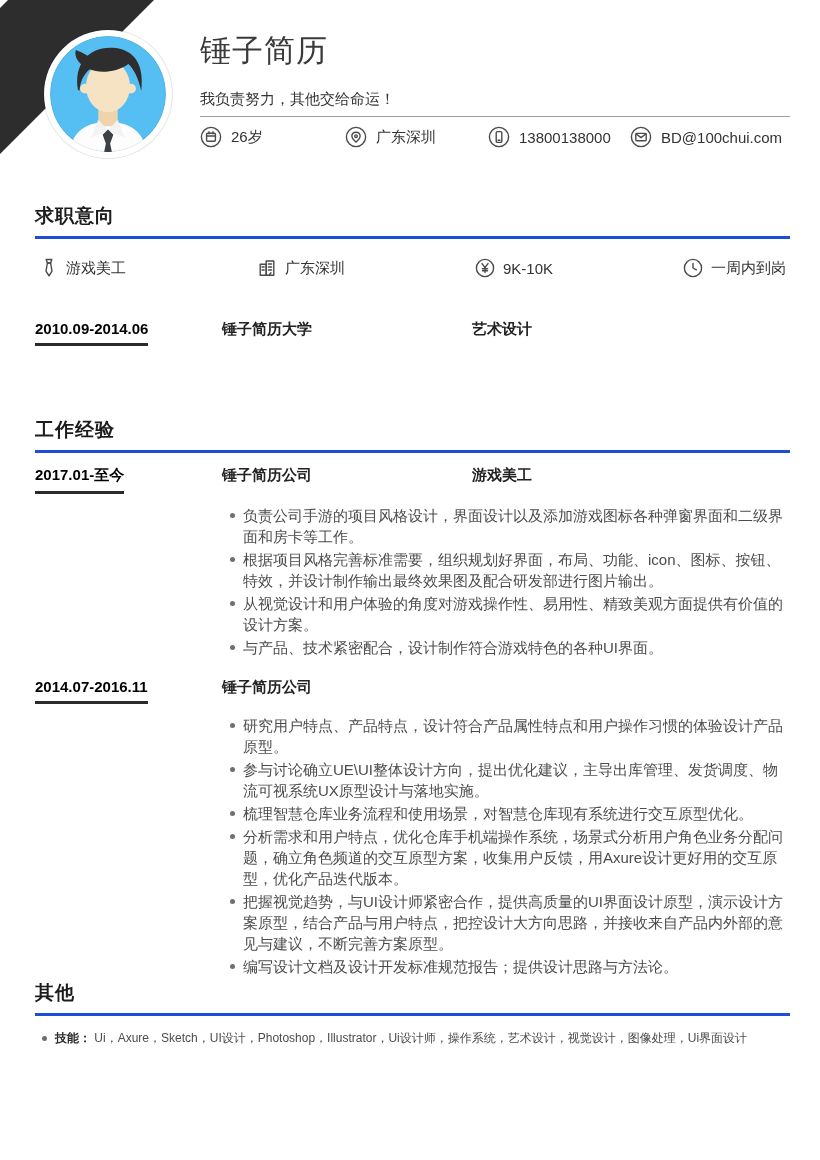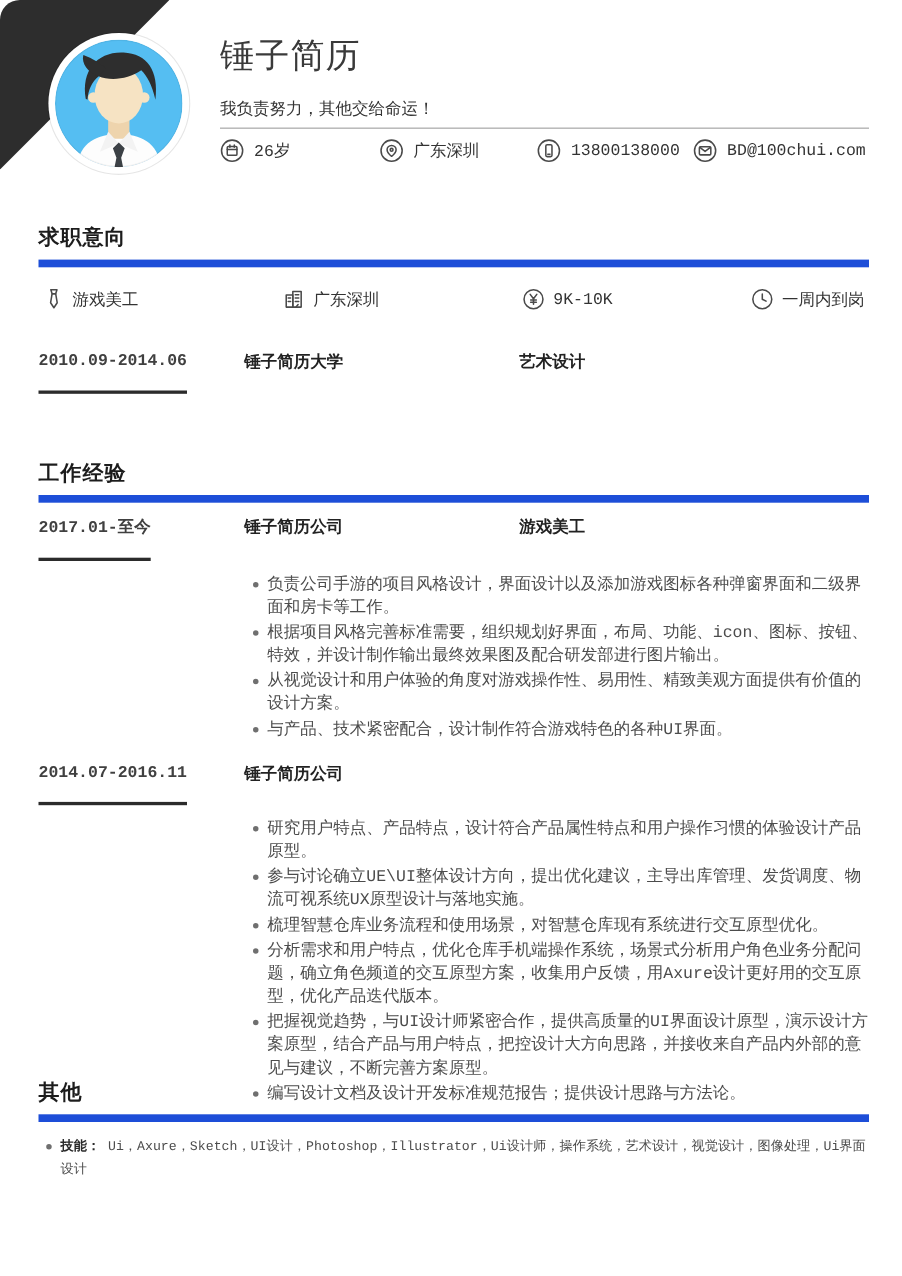--- a/index.html
+++ b/index.html
@@ -1,22 +1,21 @@
 <!DOCTYPE html>
 <html><head>
 <meta charset="utf-8">
 <style>
   * { margin:0; padding:0; box-sizing:border-box; }
   html,body { background:#fff; }
   .page {
     position:relative; width:820px; height:1160px; margin:0 auto;
     background:#ffffff; overflow:hidden;
-    font-family:Liberation Mono, monospace;
+    font-family:Liberation Sans, sans-serif;
     color:#333;
-    border-radius:18px;
   }
   
   .ribbon {
     position:absolute; left:0; top:0; width:200px; height:200px;
     background:#2d2d2d;
     clip-path:polygon(8px 0, 154px 0, 0 154px, 0 8px);
   }
   
   .avatar {
     position:absolute; left:44px; top:30px; width:128px; height:128px;
@@ -28,28 +27,28 @@
   .name { position:absolute; left:200px; top:30px; font-size:31px; font-weight:500; color:#3a3a3a; letter-spacing:1px; }
   .motto { position:absolute; left:200px; top:90px; font-size:15px; color:#333; }
   .head-divider { position:absolute; left:200px; top:116px; width:590px; border-top:1px solid #9f9f9f; }
   .contacts { position:absolute; left:200px; top:126px; width:600px; display:flex; align-items:flex-end; }
   .contact { display:flex; align-items:center; font-size:15px; color:#333; }
   .contact .cicon { margin-right:9px; display:flex; }
   .contact:nth-child(1){ width:145px; } .contact:nth-child(2){ width:143px; } .contact:nth-child(3){ width:142px; }
   svg.lineicon { stroke:#4a4a4a; fill:none; stroke-width:1.4; stroke-linecap:round; stroke-linejoin:round; }
   
   .section { position:absolute; left:35px; width:755px; }
-  .section-title { font-size:19px; font-weight:bold; color:#1c1c1c; padding-bottom:7px; border-bottom:7px solid #1d4ed8; letter-spacing:1px; }
+  .section-title { font-size:19px; font-weight:bold; color:#1c1c1c; padding-bottom:7px; border-bottom:3px solid #1d4ed8; letter-spacing:1px; }
   
   .intent-row { display:grid; grid-template-columns:217px 218px 208px auto; padding-left:5px; margin-top:19px; }
   .intent-item { display:flex; align-items:center; font-size:15px; color:#333; }
   .intent-item .iicon { margin-right:8px; display:flex; }
   
   .entry-header { display:grid; grid-template-columns:187px 250px auto; margin-top:13px; align-items:start; }
-  .period { font-size:15px; font-weight:bold; color:#404040; display:inline-block; padding-bottom:18px; border-bottom:3px solid #2b2b2b; justify-self:start; }
+  .period { font-size:15px; font-weight:bold; color:#000000; display:inline-block; padding-bottom:6px; border-bottom:3px solid #2b2b2b; justify-self:start; }
   .org, .role { font-size:15px; font-weight:bold; color:#222; }
   .bullets { list-style:none; margin:11px 0 0 193px; }
   .bullets li { position:relative; font-size:15px; line-height:21px; color:#4c4c4c; padding-left:15px; margin-bottom:2px; }
   .bullets li::before { content:""; position:absolute; left:2px; top:8px; width:5px; height:5px; border-radius:50%; background:#6f6f6f; }
   .entry + .entry { margin-top:20px; }
   
   .other-list { list-style:none; margin:12px 0 0 5px; }
   .other-list li { position:relative; font-size:12px; line-height:21px; color:#4c4c4c; padding-left:15px; margin-bottom:2px; }
   .other-list li::before { content:""; position:absolute; left:2px; top:8px; width:5px; height:5px; border-radius:50%; background:#6f6f6f; }
   .other-list .lbl { font-weight:bold; color:#2a2a2a; }

